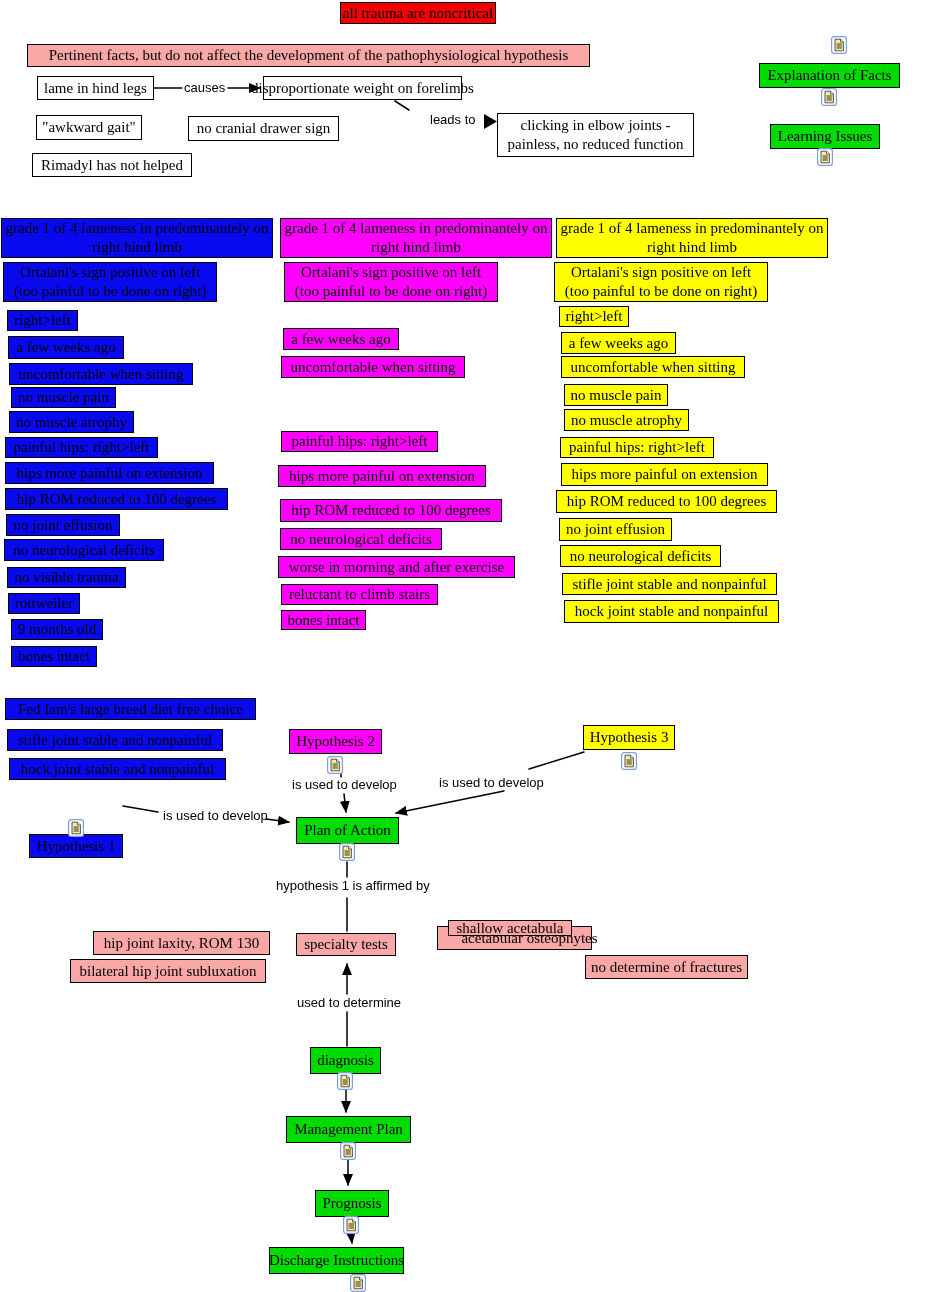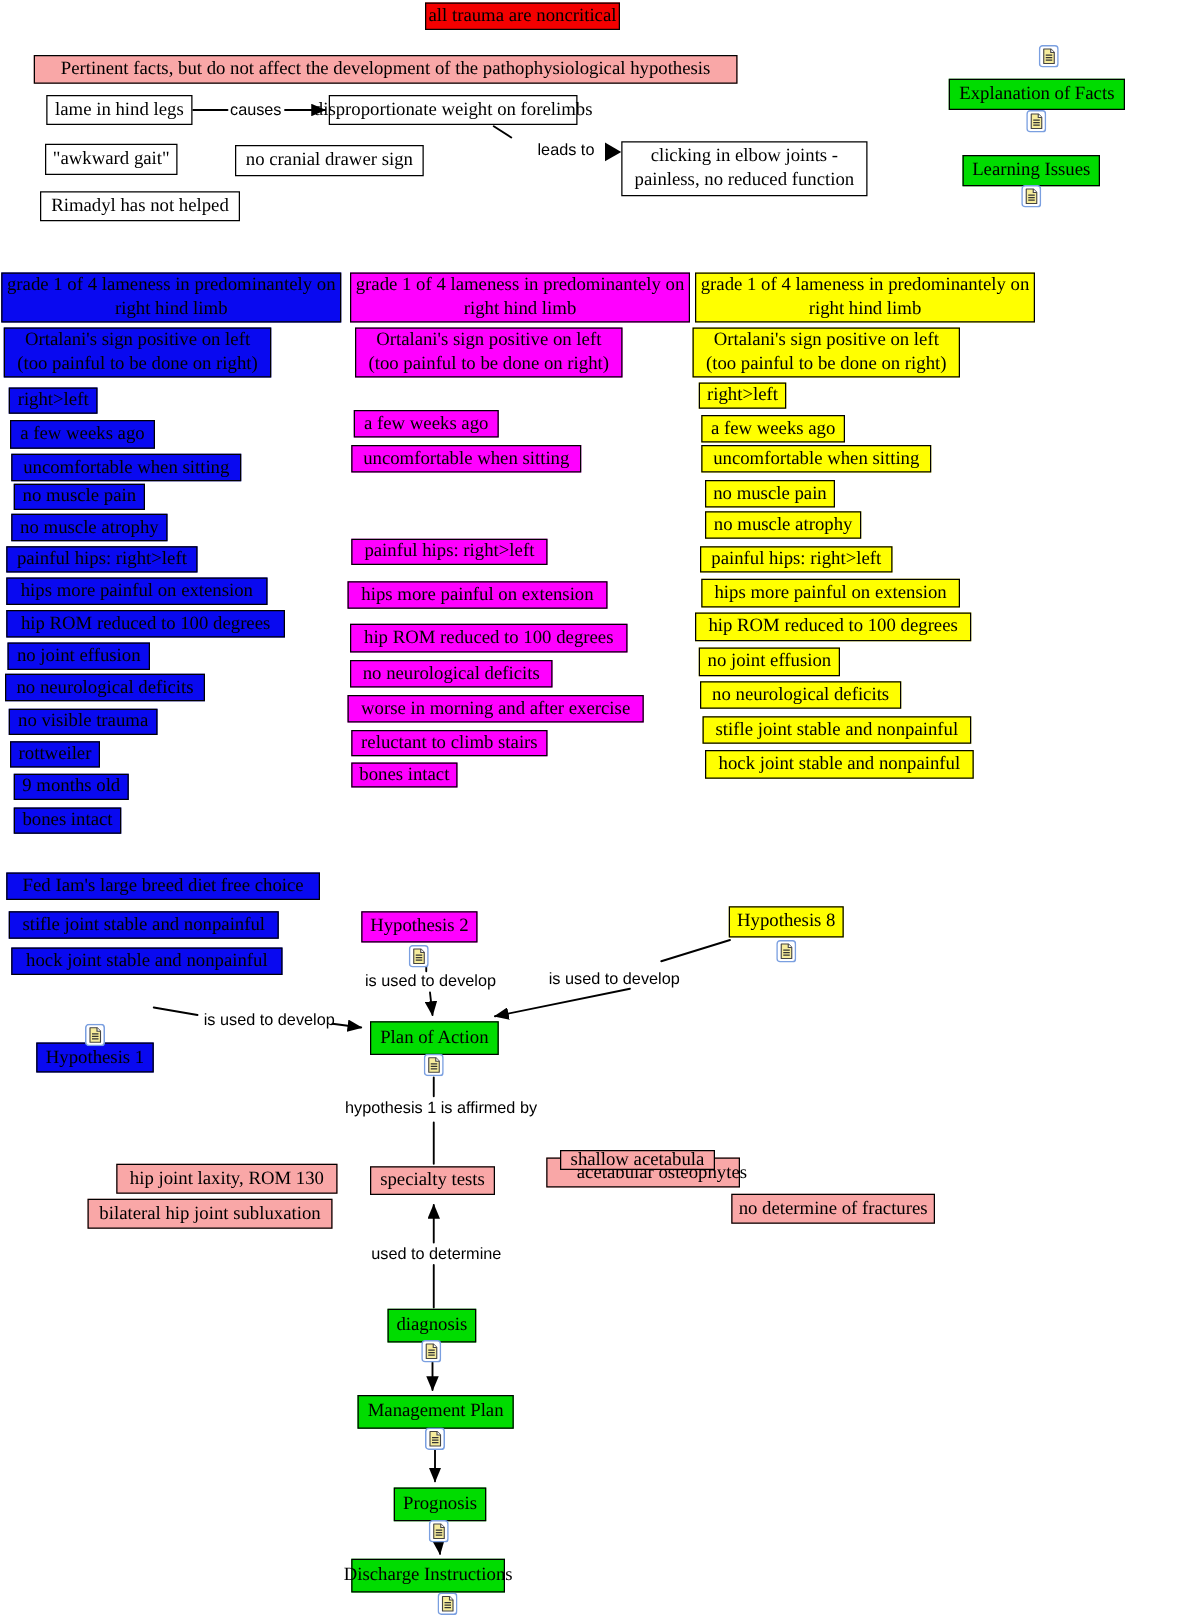--- a/index.html
+++ b/index.html
@@ -70,32 +70,32 @@
     <div class="box white" style="left: 37px; top: 76px; width: 117px; height: 24px;">lame in hind legs</div>
     <div class="box white" style="left: 263px; top: 76px; width: 199px; height: 24px;">disproportionate weight on forelimbs</div>
     <div class="box white" style="left: 36px; top: 115px; width: 106px; height: 25px;">"awkward gait"</div>
     <div class="box white" style="left: 188px; top: 116px; width: 151px; height: 25px;">no cranial drawer sign</div>
     <div class="box white multi" style="left: 497px; top: 113px; width: 197px; height: 44px;">clicking in elbow joints - painless, no reduced function</div>
     <div class="box white" style="left: 32px; top: 153px; width: 160px; height: 24px;">Rimadyl has not helped</div>
     <div class="box green" style="left: 759px; top: 63px; width: 141px; height: 25px;">Explanation of Facts</div>
     <div class="box green" style="left: 770px; top: 124px; width: 110px; height: 25px;">Learning Issues</div>
     <div class="box blue" style="left: 29px; top: 794px; width: 94px; height: 24px; margin-top: 40px;">Hypothesis 1</div>
     <div class="box magenta" style="left: 289px; top: 729px; width: 93px; height: 25px;">Hypothesis 2</div>
-    <div class="box yellow" style="left: 583px; top: 725px; width: 92px; height: 25px;">Hypothesis 8</div>
+    <div class="box yellow" style="left: 583px; top: 725px; width: 92px; height: 25px;">Hypothesis 3</div>
     <div class="box green" style="left: 296px; top: 817px; width: 103px; height: 27px;">Plan of Action</div>
     <div class="box pink" style="left: 296px; top: 933px; width: 100px; height: 23px;">specialty tests</div>
     <div class="box pink" style="left: 93px; top: 931px; width: 177px; height: 24px;">hip joint laxity, ROM 130</div>
     <div class="box pink" style="left: 70px; top: 959px; width: 196px; height: 24px;">bilateral hip joint subluxation</div>
     <div class="box pink" style="left: 437px; top: 926px; width: 155px; height: 24px; padding-left: 32px;">acetabular osteophytes</div>
     <div class="box pink" style="left: 448px; top: 920px; width: 124px; height: 16px;">shallow acetabula</div>
     <div class="box pink" style="left: 585px; top: 955px; width: 163px; height: 24px;">no determine of fractures</div>
     <div class="box green" style="left: 310px; top: 1047px; width: 71px; height: 27px;">diagnosis</div>
     <div class="box green" style="left: 286px; top: 1116px; width: 125px; height: 27px;">Management Plan</div>
     <div class="box green" style="left: 315px; top: 1190px; width: 74px; height: 27px;">Prognosis</div>
-    <div class="box green" style="left: 281px; top: 1247px; width: 123px; height: 27px;">Discharge Instructions</div>
+    <div class="box green" style="left: 269px; top: 1247px; width: 135px; height: 27px;">Discharge Instructions</div>
     <div class="label" style="left: 184px; top: 80px;">causes</div>
     <div class="label" style="left: 430px; top: 112px;">leads to</div>
     <div class="label" style="left: 163px; top: 808px;">is used to develop</div>
     <div class="label" style="left: 292px; top: 777px;">is used to develop</div>
     <div class="label" style="left: 439px; top: 775px;">is used to develop</div>
     <div class="label" style="left: 276px; top: 878px;">hypothesis 1 is affirmed by</div>
     <div class="label" style="left: 297px; top: 995px;">used to determine</div>
     <div class="box blue multi" style="left: 1px; top: 218px; width: 272px; height: 40px;">grade 1 of 4 lameness in predominantely on right hind limb</div>
     <div class="box blue multi" style="left: 3px; top: 262px; width: 214px; height: 40px;">Ortalani's sign positive on left (too painful to be done on right)</div>
     <div class="box blue" style="left: 7px; top: 310px; width: 71px; height: 21px;">right&gt;left</div>

